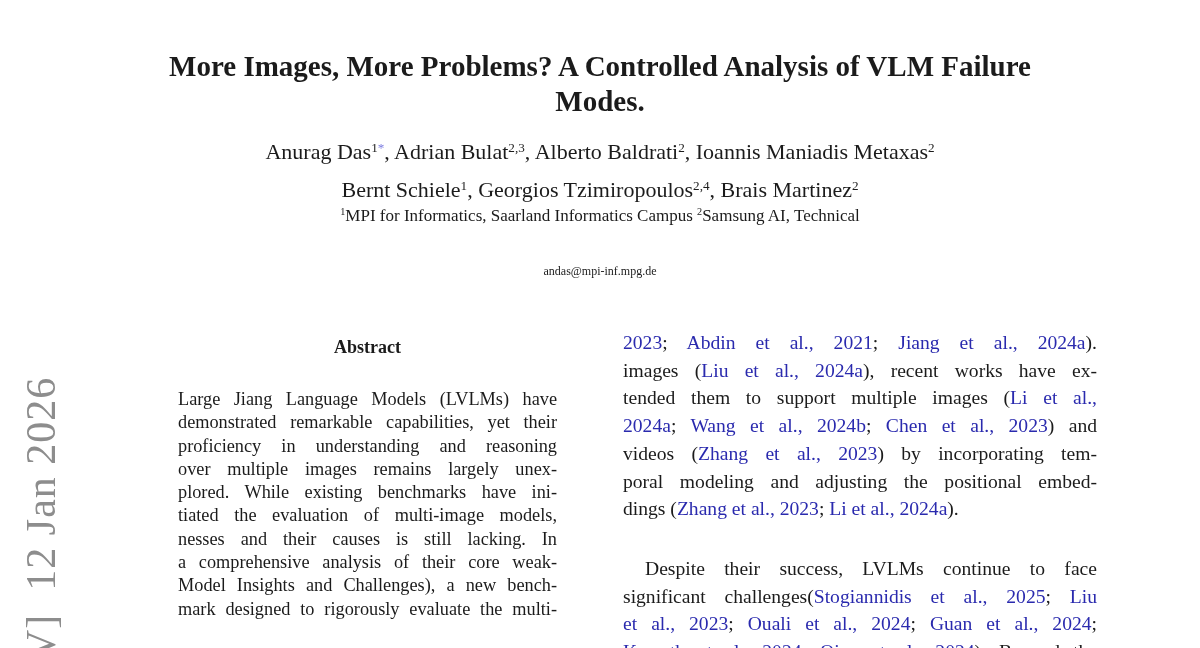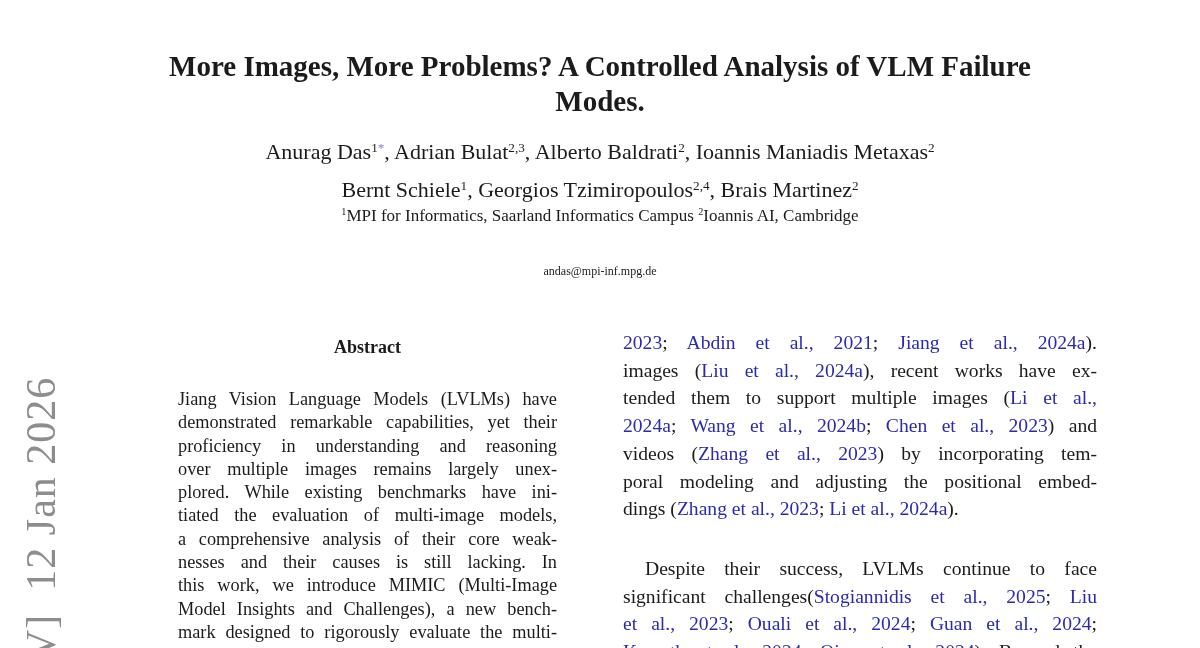--- a/index.html
+++ b/index.html
@@ -57,37 +57,36 @@
     <div>More Images, More Problems? A Controlled Analysis of VLM Failure</div>
     <div>Modes.</div>
   </div>
 
   <div class="authors">
     <div><span>Anurag Das</span><span class="sup">1</span><span class="sup star">*</span><span>, Adrian Bulat</span><span class="sup">2,3</span><span>, Alberto Baldrati</span><span class="sup">2</span><span>, Ioannis Maniadis Metaxas</span><span class="sup">2</span></div>
     <div><span>Bernt Schiele</span><span class="sup">1</span><span>, Georgios Tzimiropoulos</span><span class="sup">2,4</span><span>, Brais Martinez</span><span class="sup">2</span></div>
   </div>
 
   <div class="affils">
-    <div><span class="sup">1</span><span>MPI for Informatics, Saarland Informatics Campus </span><span class="sup">2</span><span>Ioannis AI, Cambridge</span></div>
+    <div><span class="sup">1</span><span>MPI for Informatics, Saarland Informatics Campus </span><span class="sup">2</span><span>Samsung AI, Technical</span></div>
   </div>
 
   <div class="email">andas@mpi-inf.mpg.de</div>
 
   <div class="abstract-head">Abstract</div>
 
   <div class="col left">
-    <div class="aline">Jiang Vision Language Models (LVLMs) have</div>
+    <div class="aline">Large Jiang Language Models (LVLMs) have</div>
     <div class="aline">demonstrated remarkable capabilities, yet their</div>
     <div class="aline">proficiency in understanding and reasoning</div>
     <div class="aline">over multiple images remains largely unex-</div>
     <div class="aline">plored.  While existing benchmarks have ini-</div>
     <div class="aline">tiated the evaluation of multi-image models,</div>
+    <div class="aline">nesses and their causes is still lacking.  In</div>
     <div class="aline">a comprehensive analysis of their core weak-</div>
-    <div class="aline">nesses and their causes is still lacking.  In</div>
-    <div class="aline">this work, we introduce MIMIC (Multi-Image</div>
     <div class="aline">Model Insights and Challenges), a new bench-</div>
     <div class="aline">mark designed to rigorously evaluate the multi-</div>
   </div>
 
   <div class="col right">
     <div class="rline"><span class="cite">2023</span><span>; </span><span class="cite">Abdin et al., 2021</span><span>; </span><span class="cite">Jiang et al., 2024a</span><span>).</span></div>
     <div class="rline"><span>images (</span><span class="cite">Liu et al., 2024a</span><span>), recent works have ex-</span></div>
     <div class="rline"><span>tended them to support multiple images (</span><span class="cite">Li et al.,</span></div>
     <div class="rline"><span class="cite">2024a</span><span>; </span><span class="cite">Wang et al., 2024b</span><span>; </span><span class="cite">Chen et al., 2023</span><span>) and</span></div>
     <div class="rline"><span>videos (</span><span class="cite">Zhang et al., 2023</span><span>) by incorporating tem-</span></div>

